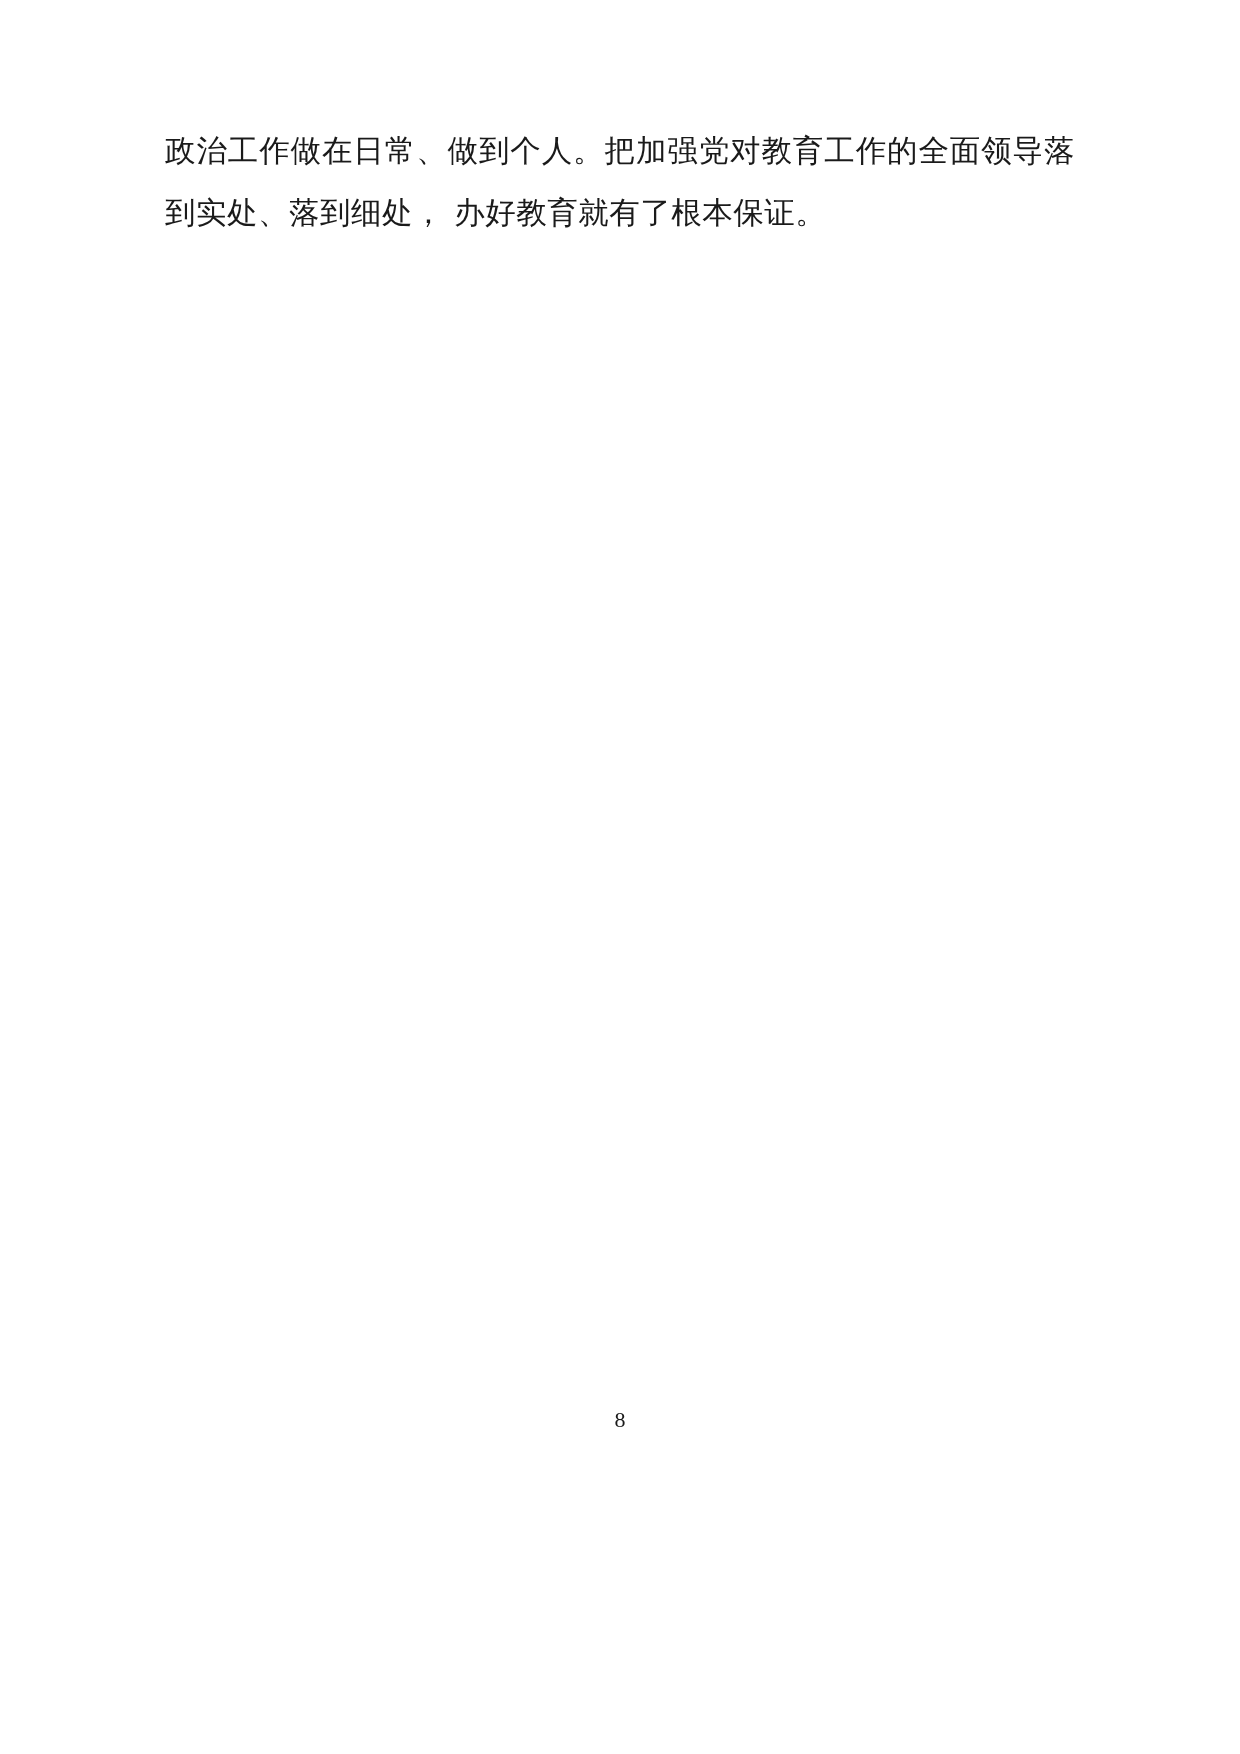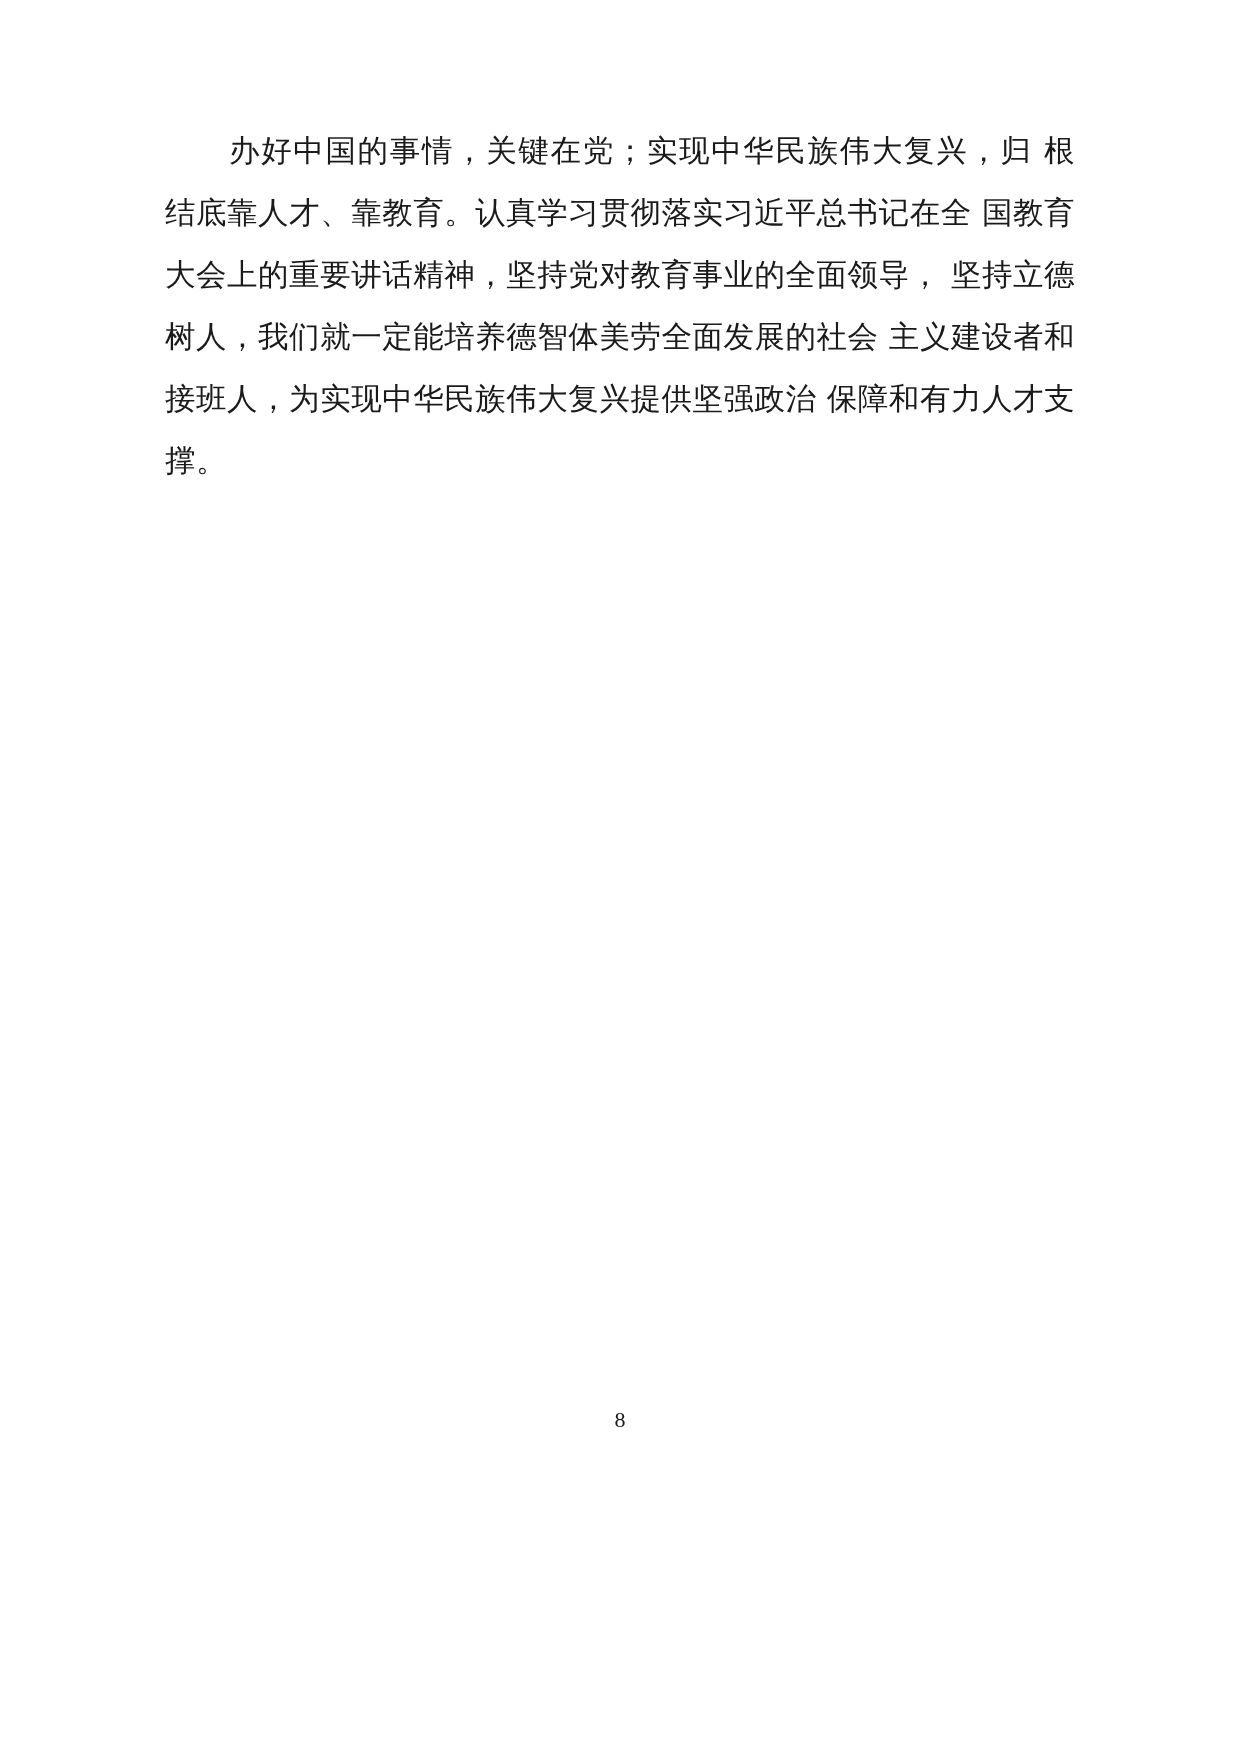--- a/index.html
+++ b/index.html
@@ -53,16 +53,16 @@
     line-height: 28px;
     color: #1a1a1a;
     font-family: "Liberation Serif", "DejaVu Serif", serif;
   }
 </style>
 </head>
 <body>
 
 <div class="page">
   <div class="doc-body">
-    <p class="para indent">办好中国的事情，关键在党；实现中华民族伟大复兴，归 根结底靠人才、靠教育。认真学习贯彻落实习近平总书记在全 国教育大会上的重要讲话精神，坚持党对教育事业的全面领导， 坚持立德树人，我们就一定能培养德智体美劳全面发展的社会 主义建设者和接班人，为实现中华民族伟大复兴提供坚强政治 保障和有力人才支撑。</p>
+    <p class="para">政治工作做在日常、做到个人。把加强党对教育工作的全面领导落到实处、落到细处， 办好教育就有了根本保证。</p>
   </div>
   <div class="page-number">8</div>
 </div>
 
 </body></html>

